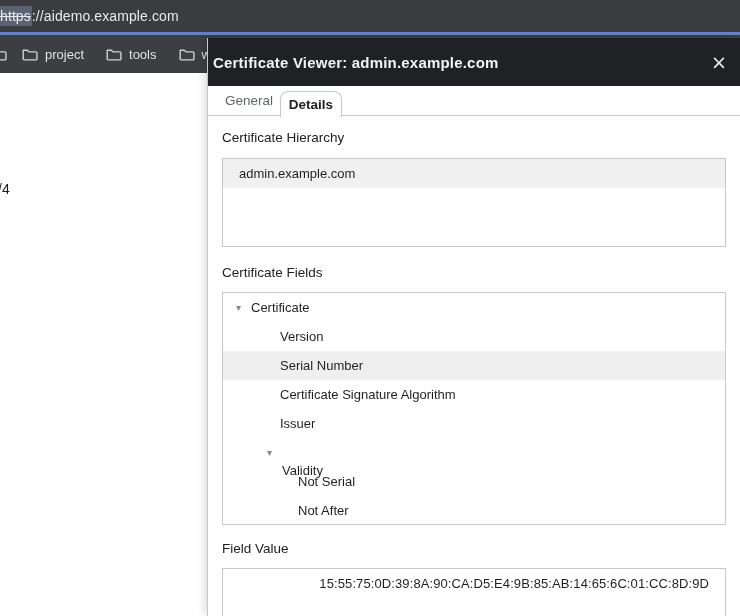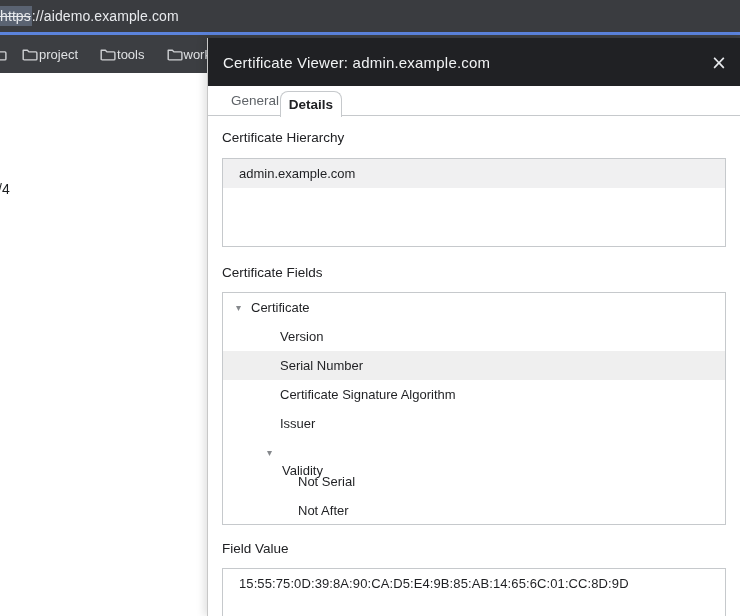--- a/index.html
+++ b/index.html
@@ -1,48 +1,48 @@
 <!DOCTYPE html>
 <html><head>
 <meta charset="utf-8">
 <style>
   * { margin:0; padding:0; box-sizing:border-box; }
   html,body { width:740px; height:616px; overflow:hidden; background:#fff;
               font-family:"Liberation Sans","DejaVu Sans",sans-serif; }
-  .screen { position:relative; width:740px; height:616px; overflow:hidden; background:#be185d; }
+  .screen { position:relative; width:740px; height:616px; overflow:hidden; background:#be185d;text-align:right; }
 
   
   .topbar { position:absolute; left:0; top:0; width:740px; height:32px;
             background:#3a3c40; display:flex; align-items:center; }
   .url { margin-left:-1px; font-size:14px; letter-spacing:.1px; color:#e8eaed; white-space:nowrap; }
   .url .scheme { background:#5a6372; text-decoration:line-through; padding:2px 1px; }
   .blueline { position:absolute; left:0; top:32px; width:740px; height:3px; background:#5b83dc; }
   .bmbar { position:absolute; left:0; top:35px; width:740px; height:38px; background:#3c3e42;
            display:flex; align-items:center; overflow:hidden; }
-  .bm { display:flex; align-items:center; gap:1px; margin-right:22px; color:#e0e2e4;
+  .bm { display:flex; align-items:center; gap:7px; margin-right:22px; color:#e0e2e4;
         font-size:13px; white-space:nowrap; }
   .bm:first-child { margin-left:-9px; margin-right:15px; }
   .bm svg { display:block; }
 
   
   .page { position:absolute; left:0; top:73px; width:207px; height:543px; background:#fff; }
   .pagetext { position:absolute; left:-2px; top:108px; font-size:14px; color:#1b1d1f; }
 
   
   .dialog { position:absolute; left:207px; top:38px; width:533px; height:578px; background:#fff;
             border-left:1px solid rgba(0,0,0,.22); box-shadow:-3px 0 8px rgba(0,0,0,.12); }
   .dheader { position:absolute; left:0; top:0; width:100%; height:48px; background:#202124;
              display:flex; align-items:center; }
-  .dtitle { margin-left:15px; font-size:15px; font-weight:400; color:#f1f3f4; letter-spacing:.2px; }
+  .dtitle { margin-left:5px; font-size:15px; font-weight:700; color:#f1f3f4; letter-spacing:.2px; }
   .dclose { position:absolute; right:13px; top:50%; transform:translateY(-50%);
             font-size:19px; line-height:1; color:#e8eaed; cursor:pointer;
             font-family:"DejaVu Sans",sans-serif; }
   .tabstrip { position:absolute; left:0; top:48px; width:100%; height:30px; background:#fff;
               border-bottom:1px solid #c6c9cc; }
-  .tab-general { position:absolute; left:19px; top:0; height:30px; line-height:30px;
+  .tab-general { position:absolute; left:13px; top:0; height:30px; line-height:30px;
                  font-size:13.5px; color:#5f6368; padding:0 4px; cursor:pointer; }
   .tab-details { position:absolute; left:72px; top:5px; width:62px; height:26px;
                  background:#fff; border:1px solid #c6c9cc; border-bottom:none;
                  border-radius:8px 8px 0 0; font-size:13.5px; font-weight:700; color:#202124;
                  display:flex; align-items:center; justify-content:center; cursor:pointer; }
 
   .seclabel { position:absolute; left:14px; font-size:13.5px; color:#202124; }
   .lbl-hier  { top:92px; }
   .lbl-fields{ top:227px; }
   .lbl-value { top:503px; }

